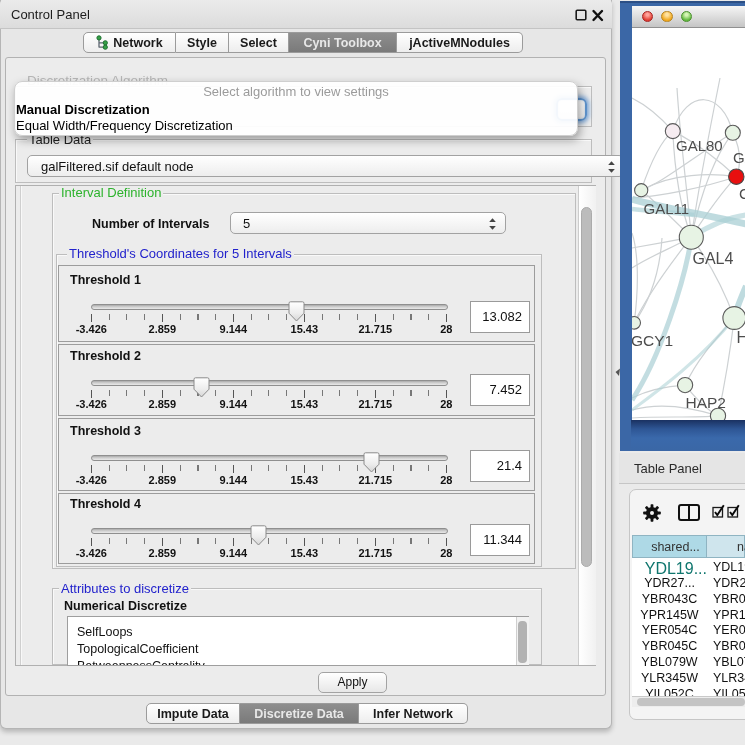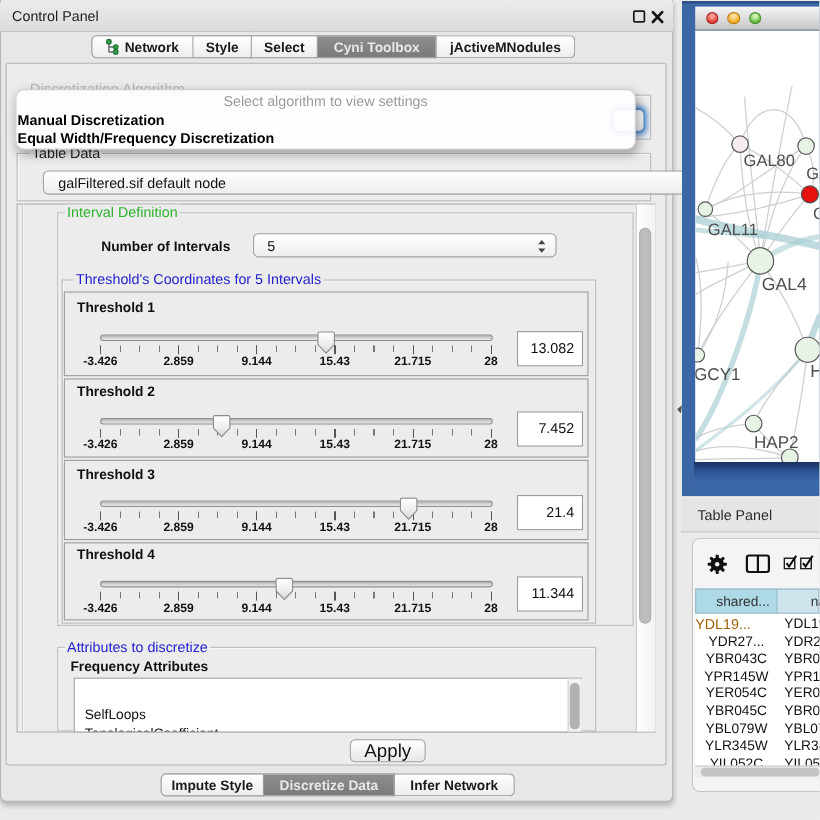--- a/index.html
+++ b/index.html
@@ -49,21 +49,21 @@
   
   #popup{left:14px;top:81px;width:564px;height:55px;background:rgba(255,255,255,.93);
        border:1px solid #cfcfcf;border-radius:8px;box-sizing:border-box;
        box-shadow:2px 4px 10px rgba(0,0,0,.35);}
   
   #numlist{left:67px;top:616px;width:462px;height:50px;background:#fff;
        border:1px solid #9e9e9e;box-sizing:border-box;overflow:hidden;}
   #numlist div{font-size:12.5px;color:#111;padding-left:9px;line-height:17px;}
   
   .macbtn{box-sizing:border-box;border:1px solid #a3a3a3;border-radius:5px;
-       background:linear-gradient(#ffffff,#e7e7e7);font-size:17px;color:#111;
+       background:linear-gradient(#ffffff,#e7e7e7);font-size:12px;color:#111;
        text-align:center;}
   #tpbar{left:619px;top:453px;width:126px;height:30px;background:#e5e5e5;
        border-bottom:1px solid #c6c6c6;}
   #tablebox{left:629px;top:489px;width:130px;height:231px;background:#f4f4f4;
        border:1px solid #c6c6c6;border-radius:7px;box-sizing:border-box;}
 </style>
 </head>
 <body>
 
 <div class="abs" id="win"></div>
@@ -92,21 +92,21 @@
 <div class="abs" style="left:5px;top:57px;width:601px;height:639px;background:#ececec;
      border:1px solid #b2b2b2;border-radius:3px;box-sizing:border-box;"></div>
 
 <div class="abs" style="left:27px;top:73px;font-size:13.5px;color:#b6b6b6;">Discretization Algorithm</div>
 <div class="abs grp" style="left:15px;top:86px;width:577px;height:41px;"></div>
 
 <div class="abs" style="left:556px;top:98px;width:31px;height:23px;border:2.5px solid #5e93cd;border-radius:6px;background:linear-gradient(#fdfdfd,#ededed);box-sizing:border-box;box-shadow:0 0 4px 2px rgba(90,145,210,.75), inset 0 0 2px rgba(90,145,210,.5);"></div>
 
 <div class="abs grp" style="left:15px;top:139px;width:577px;height:44px;"></div>
 <div class="abs gtitle" style="left:27px;top:133px;color:#222;">Table Data</div>
-<div class="abs combo" style="left:39px;top:155px;width:597px;height:22px;">
+<div class="abs combo" style="left:27px;top:155px;width:597px;height:22px;">
   <span style="position:absolute;left:13px;top:3px;">galFiltered.sif default node</span>
   <svg style="position:absolute;right:7px;top:4px;" width="9" height="14" viewBox="0 0 9 14">
     <path d="M1.2 5 L4.5 1.2 L7.8 5 Z" fill="#444"></path>
     <path d="M1.2 9 L4.5 12.8 L7.8 9 Z" fill="#444"></path>
   </svg>
 </div>
 
 <div class="abs" style="left:15px;top:185px;width:581px;height:481px;background:#ececec;
      border:1px solid #b0b0b0;box-sizing:border-box;"></div>
 <div class="abs" style="left:578px;top:186px;width:17px;height:479px;
@@ -224,41 +224,41 @@
         <stop offset="0" stop-color="#ffffff"></stop>
         <stop offset="0.6" stop-color="#ececec"></stop>
         <stop offset="1" stop-color="#d5d5d5"></stop>
       </linearGradient>
     </defs>
     <path d="M2.5 0.8 L14.5 0.8 Q16 0.8 16 2.3 L16 12.2 L8.5 20 L1 12.2 L1 2.3 Q1 0.8 2.5 0.8 Z" fill="url(#thg3)" stroke="#8a8a8a" stroke-width="1"></path>
   </svg>
 
 <div class="abs grp" style="left:52px;top:588px;width:490px;height:77px;"></div>
 <div class="abs gtitle" style="left:59px;top:582px;color:#2222cc;">Attributes to discretize</div>
-<div class="abs" style="left:64px;top:599px;font-size:12.5px;font-weight:700;color:#111;">Frequency Attributes</div>
+<div class="abs" style="left:64px;top:599px;font-size:12.5px;font-weight:700;color:#111;">Numerical Discretize</div>
 <div class="abs" id="numlist">
-  <div style="padding-top:25px;">SelfLoops</div>
+  <div style="padding-top:7px;">SelfLoops</div>
   <div>TopologicalCoefficient</div>
   <div>BetweennessCentrality</div>
 </div>
 <div class="abs" style="left:516px;top:617px;width:12px;height:48px;background:#f2f2f2;border-left:1px solid #cfcfcf;"></div>
 <div class="abs" style="left:518px;top:621px;width:9px;height:42px;border-radius:4px;background:#b2b2b2;"></div>
 
 <div class="abs macbtn" style="left:318px;top:672px;width:69px;height:21px;line-height:19px;">Apply</div>
 
 <div class="abs tabrow" style="left:146px;top:703px;">
-  <div class="tab first" style="width:94px;">Impute Style</div>
+  <div class="tab first" style="width:94px;">Impute Data</div>
   <div class="tab sel" style="width:119px;">Discretize Data</div>
   <div class="tab last" style="width:109px;">Infer Network</div>
 </div>
 
 <div class="abs" id="popup"></div>
 <div class="abs" style="left:14px;top:84px;width:564px;text-align:center;font-size:13px;color:#9b9b9b;">Select algorithm to view settings</div>
 <div class="abs" style="left:16px;top:102px;font-size:13px;font-weight:700;color:#000;">Manual Discretization</div>
-<div class="abs" style="left:16px;top:118px;font-size:13px;color:#000;font-weight:bold;">Equal Width/Frequency Discretization</div>
+<div class="abs" style="left:16px;top:118px;font-size:13px;color:#000;">Equal Width/Frequency Discretization</div>
 
 <div class="abs" style="left:620px;top:1px;width:125px;height:450px;background:#3b67a6;"></div>
 <div class="abs" style="left:620px;top:1px;width:125px;height:2px;background:#2c4f85;"></div>
 <div class="abs" style="left:631px;top:420px;width:114px;height:30px;background:linear-gradient(#1a3161,#2e5695 30%,#3a69ab 60%,#3a67a6);"></div>
 <div class="abs" style="left:631.5px;top:6px;width:113.5px;height:21.5px;background:linear-gradient(#f6f6f6,#c5c5c5);border-bottom:1px solid #909090;box-sizing:border-box;"></div>
 <div class="abs" style="left:641.6999999999999px;top:11.3px;width:11.2px;height:11.2px;border-radius:50%;background:radial-gradient(circle at 50% 30%, #ffa39b 15%, #e03d31 70%);border:0.8px solid #a62323;box-sizing:border-box;"></div>
 <div class="abs" style="left:661.4px;top:11.3px;width:11.2px;height:11.2px;border-radius:50%;background:radial-gradient(circle at 50% 30%, #ffe2a0 15%, #f0a71c 70%);border:0.8px solid #b8831c;box-sizing:border-box;"></div>
 <div class="abs" style="left:681.1px;top:11.3px;width:11.2px;height:11.2px;border-radius:50%;background:radial-gradient(circle at 50% 30%, #d6f5b5 15%, #62b93f 70%);border:0.8px solid #4a8f2e;box-sizing:border-box;"></div>
 <div class="abs" style="left:631.5px;top:27.5px;width:113.5px;height:392.5px;background:#fff;overflow:hidden;">
     <svg width="114" height="393" viewBox="0 0 114 393" style="display:block">
@@ -335,21 +335,21 @@
     <rect x="1" y="3.5" width="9.5" height="9.5" fill="none" stroke="#1a1a1a" stroke-width="1.3"></rect>
     <path d="M3 8 L5.3 11 L11.8 1.2" fill="none" stroke="#0a0a0a" stroke-width="1.9"></path>
   </svg>
 <svg class="abs" style="left:727px;top:504px" width="13" height="14" viewBox="0 0 13 14">
     <rect x="1" y="3.5" width="9.5" height="9.5" fill="none" stroke="#1a1a1a" stroke-width="1.3"></rect>
     <path d="M3 8 L5.3 11 L11.8 1.2" fill="none" stroke="#0a0a0a" stroke-width="1.9"></path>
   </svg>
 <div class="abs" style="left:632px;top:535px;width:75px;height:23px;background:#aed9e6;border:1px solid #8fb4c2;box-sizing:border-box;font-size:12.5px;color:#333;text-align:center;line-height:22px;padding-left:12px;">shared...</div>
 <div class="abs" style="left:707px;top:535px;width:38px;height:23px;background:#cfe5ed;border:1px solid #8fb4c2;border-left:none;box-sizing:border-box;font-size:12.5px;color:#333;padding-left:30px;line-height:22px;">na</div>
 <div class="abs" style="left:632px;top:558px;width:113px;height:138px;background:#fff;"></div>
-<div class="abs" style="left:632px;top:560.2px;width:75px;font-size:13px;color:#a16207;text-align:left;">YDL19...</div>
+<div class="abs" style="left:632px;top:560.2px;width:75px;font-size:16px;color:#0f766e;text-align:right;">YDL19...</div>
 <div class="abs" style="left:713px;top:560.2px;width:33px;font-size:12.5px;color:#111;overflow:hidden;white-space:nowrap;">YDL194W</div>
 <div class="abs" style="left:632px;top:576.0px;width:75px;font-size:12.5px;color:#111;text-align:center;">YDR27...</div>
 <div class="abs" style="left:713px;top:576.0px;width:33px;font-size:12.5px;color:#111;overflow:hidden;white-space:nowrap;">YDR277C</div>
 <div class="abs" style="left:632px;top:591.8px;width:75px;font-size:12.5px;color:#111;text-align:center;">YBR043C</div>
 <div class="abs" style="left:713px;top:591.8px;width:33px;font-size:12.5px;color:#111;overflow:hidden;white-space:nowrap;">YBR043C</div>
 <div class="abs" style="left:632px;top:607.6px;width:75px;font-size:12.5px;color:#111;text-align:center;">YPR145W</div>
 <div class="abs" style="left:713px;top:607.6px;width:33px;font-size:12.5px;color:#111;overflow:hidden;white-space:nowrap;">YPR145W</div>
 <div class="abs" style="left:632px;top:623.4px;width:75px;font-size:12.5px;color:#111;text-align:center;">YER054C</div>
 <div class="abs" style="left:713px;top:623.4px;width:33px;font-size:12.5px;color:#111;overflow:hidden;white-space:nowrap;">YER054C</div>
 <div class="abs" style="left:632px;top:639.2px;width:75px;font-size:12.5px;color:#111;text-align:center;">YBR045C</div>

